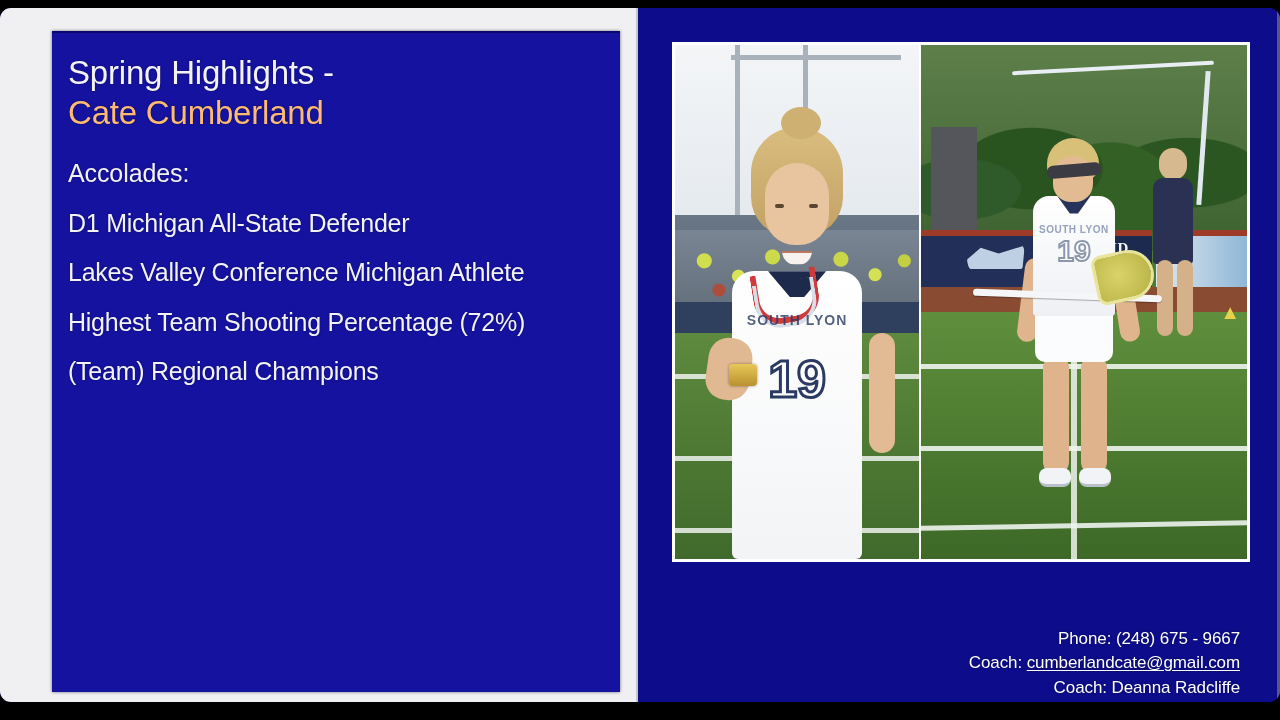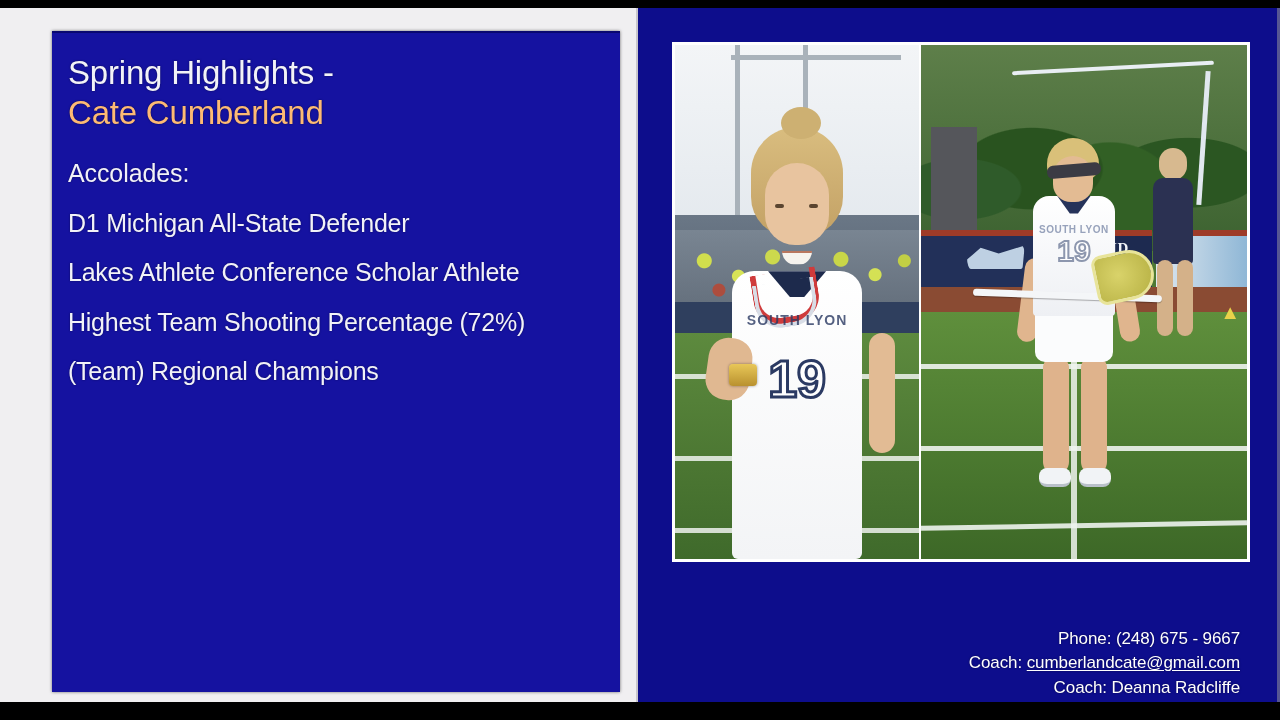--- a/index.html
+++ b/index.html
@@ -21,20 +21,21 @@
 
   
   #slide {
     position: absolute;
     left: 0;
     top: 8px;
     width: 1280px;
     height: 694px;
     background: #0d0d8c;
     overflow: hidden;
+    border-radius: 11px;
   }
 
   
   #left-page {
     position: absolute;
     left: 0;
     top: 0;
     width: 638px;
     height: 694px;
     background: #f0eff1;
@@ -461,21 +462,21 @@
       <div id="text-card">
 
         <div class="title-line">Spring Highlights -</div>
         <div class="title-line accent">Cate Cumberland</div>
 
 
         <div id="accolades-heading">Accolades:</div>
 
         <ul id="accolades-list">
           <li>D1 Michigan All-State Defender</li>
-          <li>Lakes Athlete Conference Scholar Athlete</li>
+          <li>Lakes Valley Conference Michigan Athlete</li>
           <li>Highest Team Shooting Percentage (72%)</li>
           <li>(Team) Regional Champions</li>
         </ul>
 
       </div>
     </div>
 
     <div id="right-panel">
 
       <div id="photo-frame">

